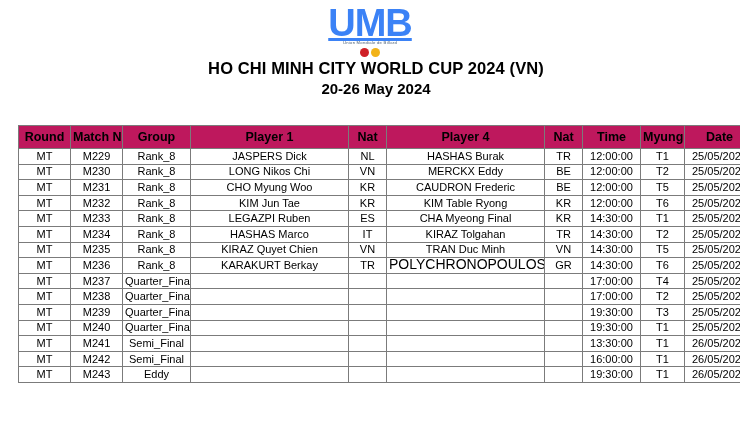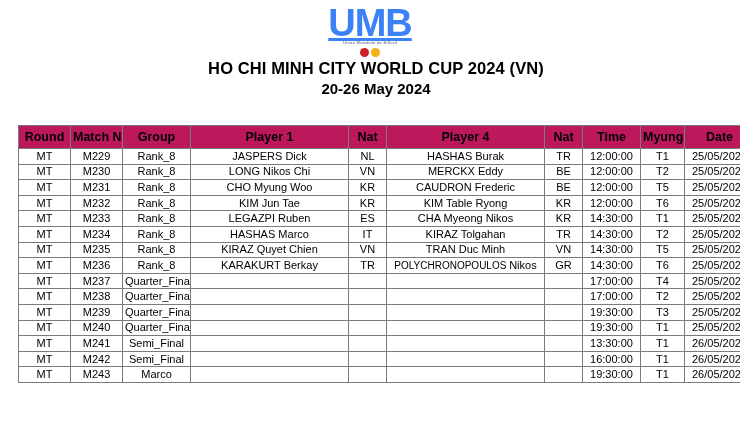--- a/index.html
+++ b/index.html
@@ -135,21 +135,21 @@
   table.timetable tbody td {
     background: #ffffff;
   }
   td.small {
     font-size: 8.6px;
   }
   td.xsmall {
     font-size: 8.8px;
   }
   td.xsmall .nm-last {
-    font-size: 10px;
+    font-size: 14px;
   }
   td.xsmall .nm-first {
     font-size: 11px;
   }
   td.empty {
     font-size: 11px;
   }
 
   
   col.c-round   { width: 52px; }
@@ -260,21 +260,21 @@
             <td>12:00:00</td>
             <td>T6</td>
             <td>25/05/2024</td>
           </tr>
           <tr>
             <td>MT</td>
             <td>M233</td>
             <td>Rank_8</td>
             <td>LEGAZPI Ruben</td>
             <td>ES</td>
-            <td>CHA Myeong Nikos</td>
+            <td>CHA Myeong Final</td>
             <td>KR</td>
             <td>14:30:00</td>
             <td>T1</td>
             <td>25/05/2024</td>
           </tr>
           <tr>
             <td>MT</td>
             <td>M234</td>
             <td>Rank_8</td>
             <td>HASHAS Marco</td>
@@ -377,21 +377,21 @@
             <td class="empty"></td>
             <td class="empty"></td>
             <td class="empty"></td>
             <td>16:00:00</td>
             <td>T1</td>
             <td>26/05/2024</td>
           </tr>
           <tr>
             <td>MT</td>
             <td>M243</td>
-            <td>Marco</td>
+            <td>Eddy</td>
             <td class="empty"></td>
             <td class="empty"></td>
             <td class="empty"></td>
             <td class="empty"></td>
             <td>19:30:00</td>
             <td>T1</td>
             <td>26/05/2024</td>
           </tr>
         </tbody>
     </table>

